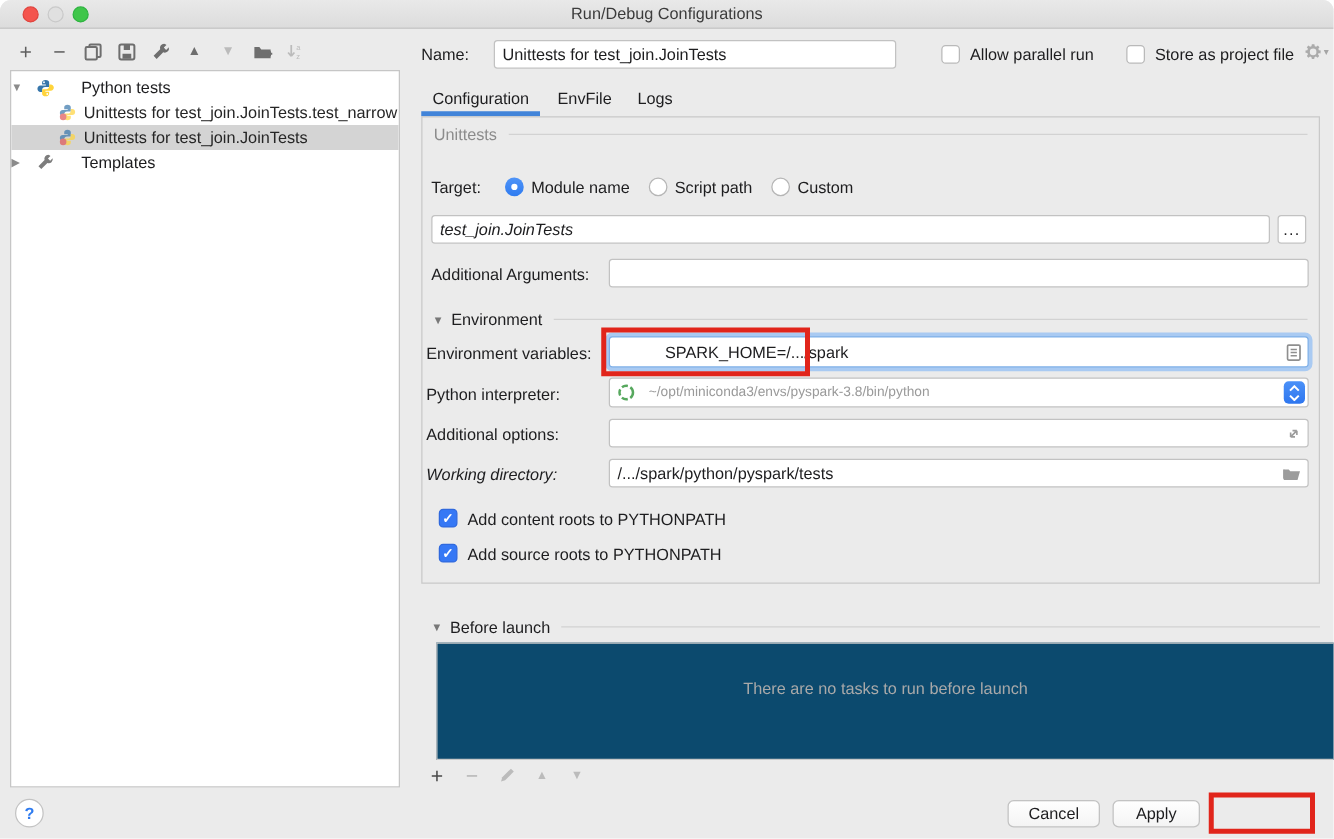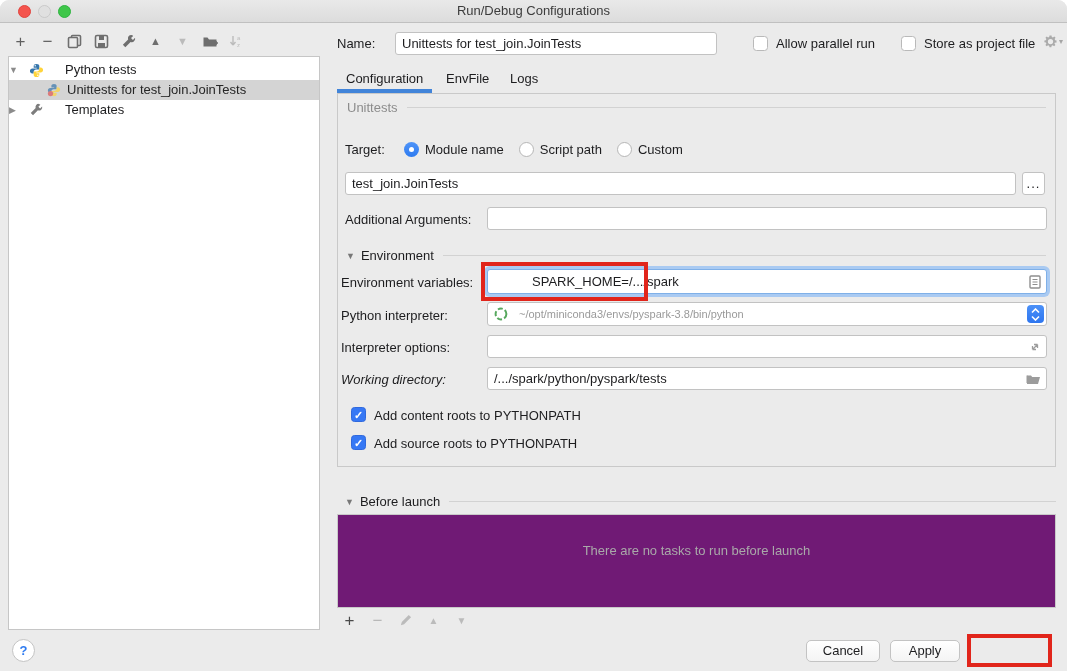--- a/index.html
+++ b/index.html
@@ -55,21 +55,21 @@
          border-radius:50%;background:#fff;}
   .radiorow{position:absolute;display:flex;align-items:center;}
   .radioopt{display:flex;align-items:center;margin-right:15px;}
   .graypath{color:#9a9a9a;font-size:11px;margin-left:5px;}
   .stepper{position:absolute;right:2px;top:2px;bottom:2px;width:17px;border-radius:4px;
            background:linear-gradient(#4b91f8,#2e76ef);display:flex;flex-direction:column;
            align-items:center;justify-content:center;gap:1px;}
   .ricon{position:absolute;right:5px;top:50%;transform:translateY(-50%);display:flex;}
   .focusring{box-shadow:0 0 0 3px #a9caf2;border-color:#7fb0e8;padding-left:44px;}
   .redbox{position:absolute;border:4px solid #e1251b;box-sizing:border-box;}
-  .tasks{position:absolute;left:337px;top:514px;width:719px;height:94px;background:#701a75;
+  .tasks{position:absolute;left:349px;top:514px;width:719px;height:94px;background:#0c4a6e;
          border:1px solid #c9c9c9;box-sizing:border-box;}
   .emptytext{position:absolute;left:0;right:0;top:28px;text-align:center;color:#a9a9a9;}
   .minibar{position:absolute;left:341px;top:611px;display:flex;gap:11px;align-items:center;height:18px;}
   
   .btn{position:absolute;height:22px;line-height:20px;background:linear-gradient(#fff,#f4f4f4);
        border:1px solid #c3c3c3;border-radius:5px;box-sizing:border-box;text-align:center;font-size:13px;}
   .btn.primary{background:linear-gradient(#4a90f7,#2572ee);border-color:#2163d8;color:#fff;margin-top:39px;}
   .helpbtn{position:absolute;left:12px;top:639px;width:23px;height:23px;border-radius:50%;
        background:#fff;border:1px solid #c3c3c3;box-sizing:border-box;color:#2e7bf0;
        font-weight:bold;text-align:center;line-height:21px;font-size:13px;}
@@ -139,20 +139,31 @@
       <span class="ticon">
         <svg width="15" height="15" viewBox="0 0 16 16">
             <path fill="#3776ab" d="M8 1C6 1 5 1.9 5 3.2V5h3.2v.8H3.6C2.1 5.8 1 6.9 1 8.5S2.1 11.2 3.6 11.2H5V9.6C5 8.1 6.1 7 7.6 7H11V3.2C11 1.9 10 1 8 1z"></path>
             <path fill="#ffd43b" d="M8 15c2 0 3-.9 3-2.2V11H7.8v-.8h4.6c1.5 0 2.6-1.1 2.6-2.7S13.9 4.8 12.4 4.8H11v1.6C11 7.9 9.9 9 8.4 9H5v3.8C5 14.1 6 15 8 15z"></path>
             <circle cx="6.6" cy="3" r=".8" fill="#fff"></circle>
             <circle cx="9.4" cy="13" r=".8" fill="#fff"></circle>
           </svg>
       </span>
       <span class="treelabel">Python tests</span>
     </div>
+    <div class="trow">
+      <span style="width:38px;flex:0 0 38px;"></span>
+      <span class="ticon" style="opacity:.7;">
+        <svg width="14" height="14" viewBox="0 0 16 16">
+            <path fill="#3776ab" d="M8 1C6 1 5 1.9 5 3.2V5h3.2v.8H3.6C2.1 5.8 1 6.9 1 8.5S2.1 11.2 3.6 11.2H5V9.6C5 8.1 6.1 7 7.6 7H11V3.2C11 1.9 10 1 8 1z"></path>
+            <path fill="#ffd43b" d="M8 15c2 0 3-.9 3-2.2V11H7.8v-.8h4.6c1.5 0 2.6-1.1 2.6-2.7S13.9 4.8 12.4 4.8H11v1.6C11 7.9 9.9 9 8.4 9H5v3.8C5 14.1 6 15 8 15z"></path>
+            <circle cx="4" cy="12" r="3" fill="#e05555"></circle>
+          </svg>
+      </span>
+      <span class="childlabel">Unittests for test_join.JoinTests.test_narrow</span>
+    </div>
     <div class="trow sel">
       <span style="width:38px;flex:0 0 38px;"></span>
       <span class="ticon" style="opacity:.7;">
         <svg width="14" height="14" viewBox="0 0 16 16">
             <path fill="#3776ab" d="M8 1C6 1 5 1.9 5 3.2V5h3.2v.8H3.6C2.1 5.8 1 6.9 1 8.5S2.1 11.2 3.6 11.2H5V9.6C5 8.1 6.1 7 7.6 7H11V3.2C11 1.9 10 1 8 1z"></path>
             <path fill="#ffd43b" d="M8 15c2 0 3-.9 3-2.2V11H7.8v-.8h4.6c1.5 0 2.6-1.1 2.6-2.7S13.9 4.8 12.4 4.8H11v1.6C11 7.9 9.9 9 8.4 9H5v3.8C5 14.1 6 15 8 15z"></path>
             <circle cx="4" cy="12" r="3" fill="#e05555"></circle>
           </svg>
       </span>
       <span class="childlabel">Unittests for test_join.JoinTests</span>
@@ -205,21 +216,21 @@
     <span class="radioopt">
       <span class="radio"></span>
       <span>Script path</span>
     </span>
     <span class="radioopt">
       <span class="radio"></span>
       <span>Custom</span>
     </span>
   </div>
 
-  <div class="field" style="left:345px;top:172px;width:671px;height:23px;">
+  <div class="field" style="left:345px;top:172px;width:671px;height:23px;font-style:italic;">
     <span>test_join.JoinTests</span>
   </div>
   <div class="field" style="left:1022px;top:172px;width:23px;height:23px;justify-content:center;padding:0;">
     <span style="letter-spacing:1px;line-height:10px;">...</span>
   </div>
 
   <div class="label" style="left:345px;top:211px;">Additional Arguments:</div>
   <div class="field" style="left:487px;top:207px;width:560px;height:23px;"></div>
 
   <div class="grouphdr" style="left:346px;top:248px;width:700px;">
@@ -249,21 +260,21 @@
     <span class="stepper">
       <svg width="9" height="6" viewBox="0 0 9 6">
           <path d="M1 4.5 4.5 1 8 4.5" fill="none" stroke="#fff" stroke-width="1.6"></path>
         </svg>
       <svg width="9" height="6" viewBox="0 0 9 6">
           <path d="M1 1.5 4.5 5 8 1.5" fill="none" stroke="#fff" stroke-width="1.6"></path>
         </svg>
     </span>
   </div>
 
-  <div class="label" style="left:341px;top:339px;">Interpreter options:</div>
+  <div class="label" style="left:341px;top:339px;">Additional options:</div>
   <div class="field" style="left:487px;top:335px;width:560px;height:23px;">
     <span class="ricon">
       <svg width="12" height="12" viewBox="0 0 12 12">
           <path d="M3.5 8.5 8.5 3.5M8.5 3.5H5M8.5 3.5V7M3.5 8.5H7M3.5 8.5V5" stroke="#9c9c9c" stroke-width="1.3" fill="none"></path>
         </svg>
     </span>
   </div>
 
   <div class="label" style="left:341px;top:371px;font-style:italic;">Working directory:</div>
   <div class="field" style="left:487px;top:367px;width:560px;height:23px;">

